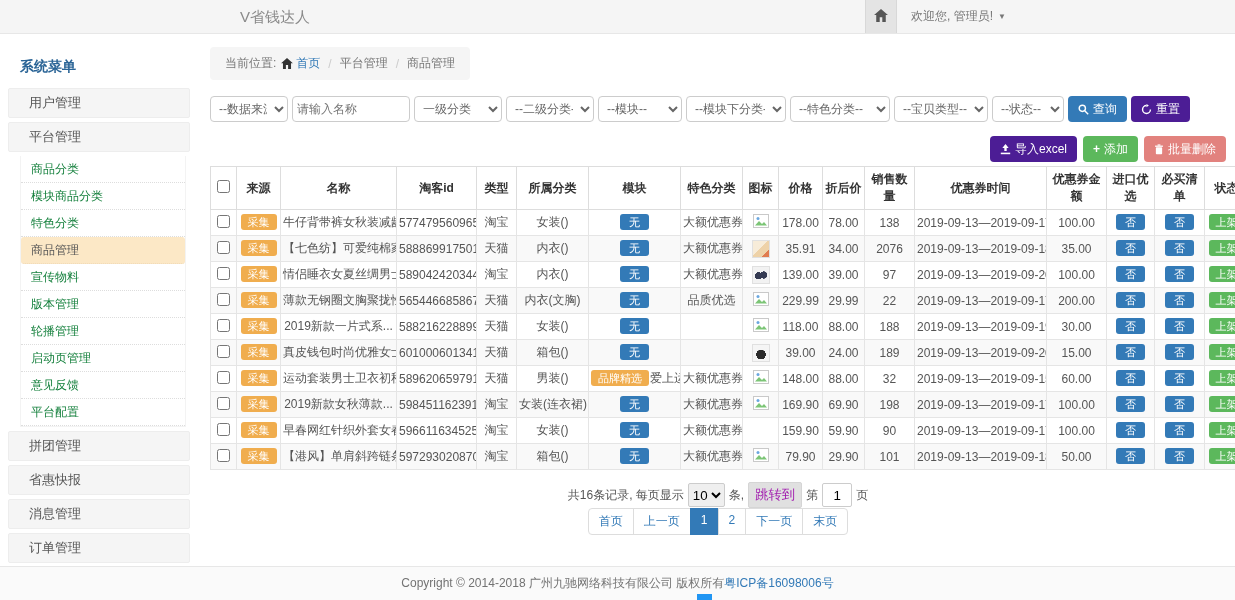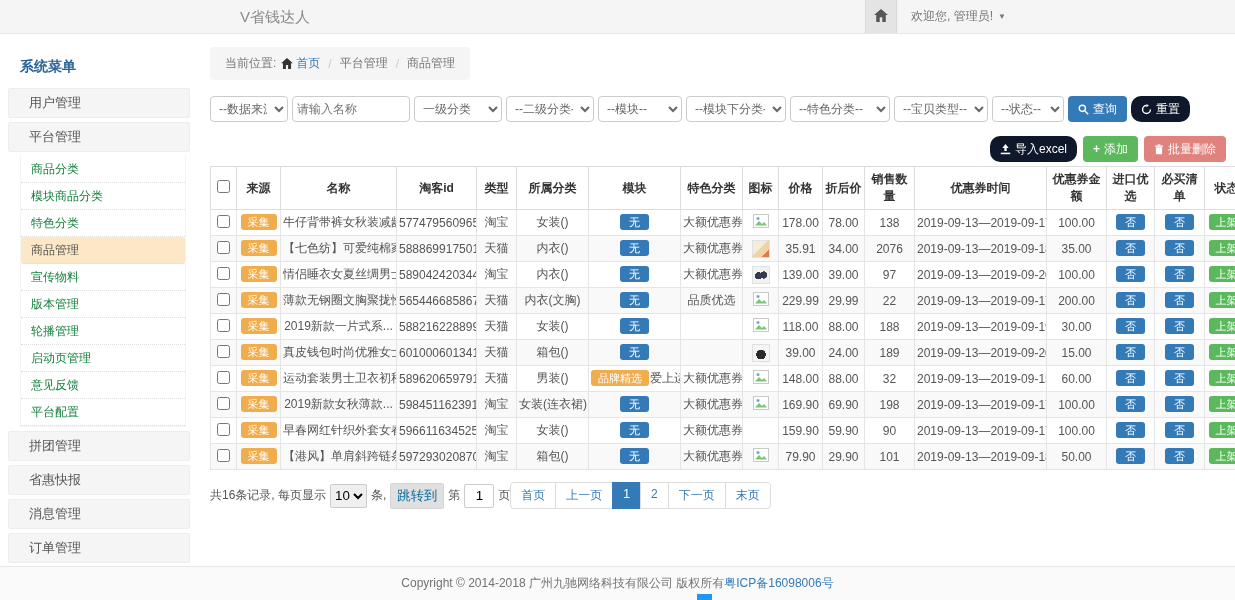--- a/index.html
+++ b/index.html
@@ -37,21 +37,21 @@
   .bc-item { color:#777; }
 
   
   .filter-row { display:flex; gap:4px; margin-top:8px; align-items:center; }
   .filter-row select, .filter-row input[type=text] {
     height:26px; border:1px solid #ccc; border-radius:4px; color:#666; font-size:12px;
     padding:0 4px; background:#fff; font-family:inherit; }
   .btn { height:26px; border:none; border-radius:4px; color:#fff; font-size:12px; font-family:inherit;
     display:inline-flex; align-items:center; gap:4px; padding:0 10px; cursor:pointer; }
   .btn-primary { background:#337ab7; }
-  .btn-info { background:#0f172a;border-radius:10px; }
+  .btn-info { background:#4c1d95; }
   .btn-success { background:#5cb85c; }
   .btn-danger-light { background:#e2827e;font-family:Liberation Mono, monospace; }
 
   
   .action-row { display:flex; justify-content:flex-end; gap:6px; margin-top:14px; }
 
   
   table.grid { width:100%; border-collapse:collapse; margin-top:4px; table-layout:fixed; }
   table.grid th { border:1px solid #ddd; background:#fff; font-weight:bold; color:#333;
     font-size:12px; padding:4px 2px; text-align:center; }
@@ -64,24 +64,24 @@
   .mod-text { color:#555; margin-left:1px; }
   .thumb { width:18px; height:18px; display:inline-block; border:1px solid #e0e0e0; vertical-align:middle; }
   .thumb-beige { background:linear-gradient(135deg,#f7ecd9 0 45%,#eed2a8 46% 75%,#e07b4f 76%); }
   .thumb-dark { background:
       radial-gradient(circle at 35% 55%, #343a52 0 26%, transparent 27%),
       radial-gradient(circle at 68% 50%, #343a52 0 26%, transparent 27%),
       #f2f2f2; }
   .thumb-bag { background: radial-gradient(circle at 50% 60%, #2b2b2b 0 38%, transparent 39%), #f5f5f5; }
 
   
-  .page-row { display:flex; justify-content:flex-start; align-items:center; margin-top:12px; }
+  .page-row { display:flex; justify-content:flex-end; align-items:center; margin-top:12px;flex-direction:column; }
   .page-left { display:flex; align-items:center; gap:4px; color:#555; }
   .page-left select { height:24px; border:1px solid #ccc; border-radius:2px; font-family:inherit; }
-  .jump-btn { background:#e0e0e0; border:1px solid #d5d5d5; color:#0369a1; padding:3px 6px; border-radius:2px; cursor:pointer; }
+  .jump-btn { background:#e0e0e0; border:1px solid #d5d5d5; color:#a21caf; padding:3px 6px; border-radius:2px; cursor:pointer; }
   .jump-input { width:30px; height:24px; border:1px solid #ccc; border-radius:2px; text-align:center; font-family:inherit; }
   .pager { display:inline-flex; }
   .pager .pg { border:1px solid #ddd; background:#fff; color:#337ab7; padding:4px 10px; margin-left:-1px; cursor:pointer; }
   .pager .pg:first-child { border-radius:4px 0 0 4px; margin-left:0; }
   .pager .pg:last-child { border-radius:0 4px 4px 0; }
   .pager .pg.active { background:#337ab7; border-color:#337ab7; color:#fff; }
 
   
   .footer { position:relative; height:34px; background:#fafafa; border-top:1px solid #e7e7e7;
     display:flex; align-items:center; justify-content:center; color:#737373; }

